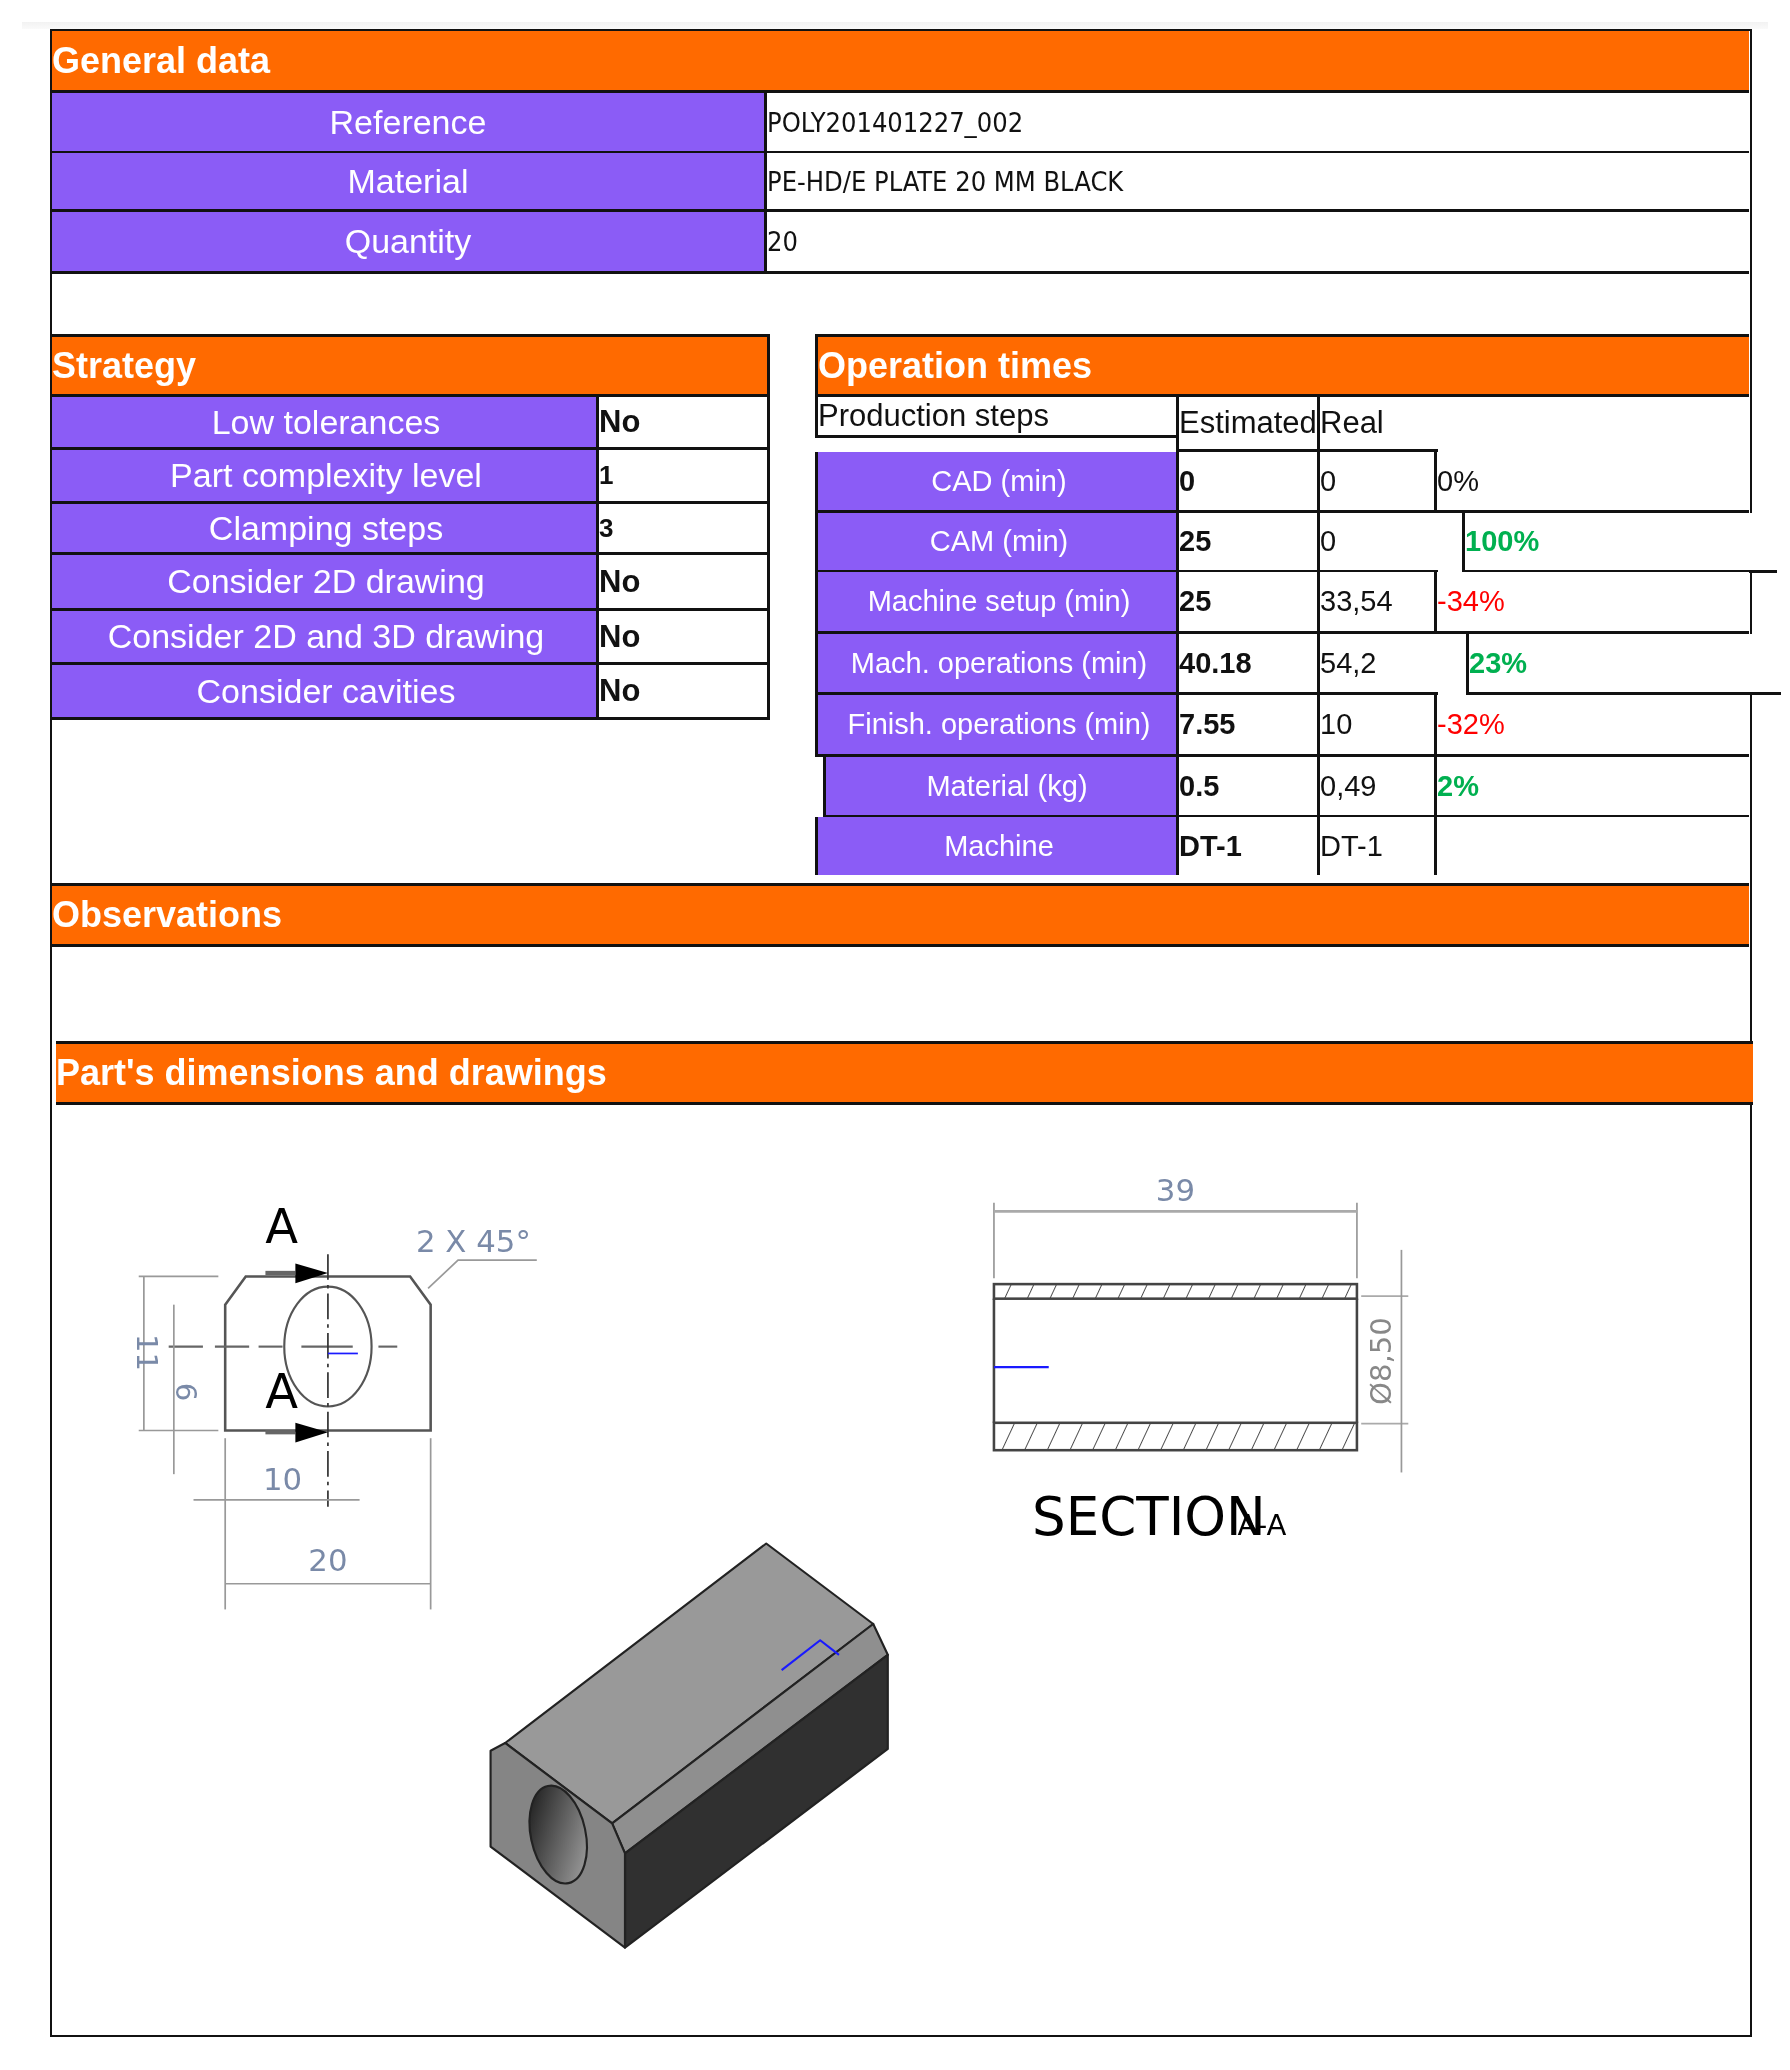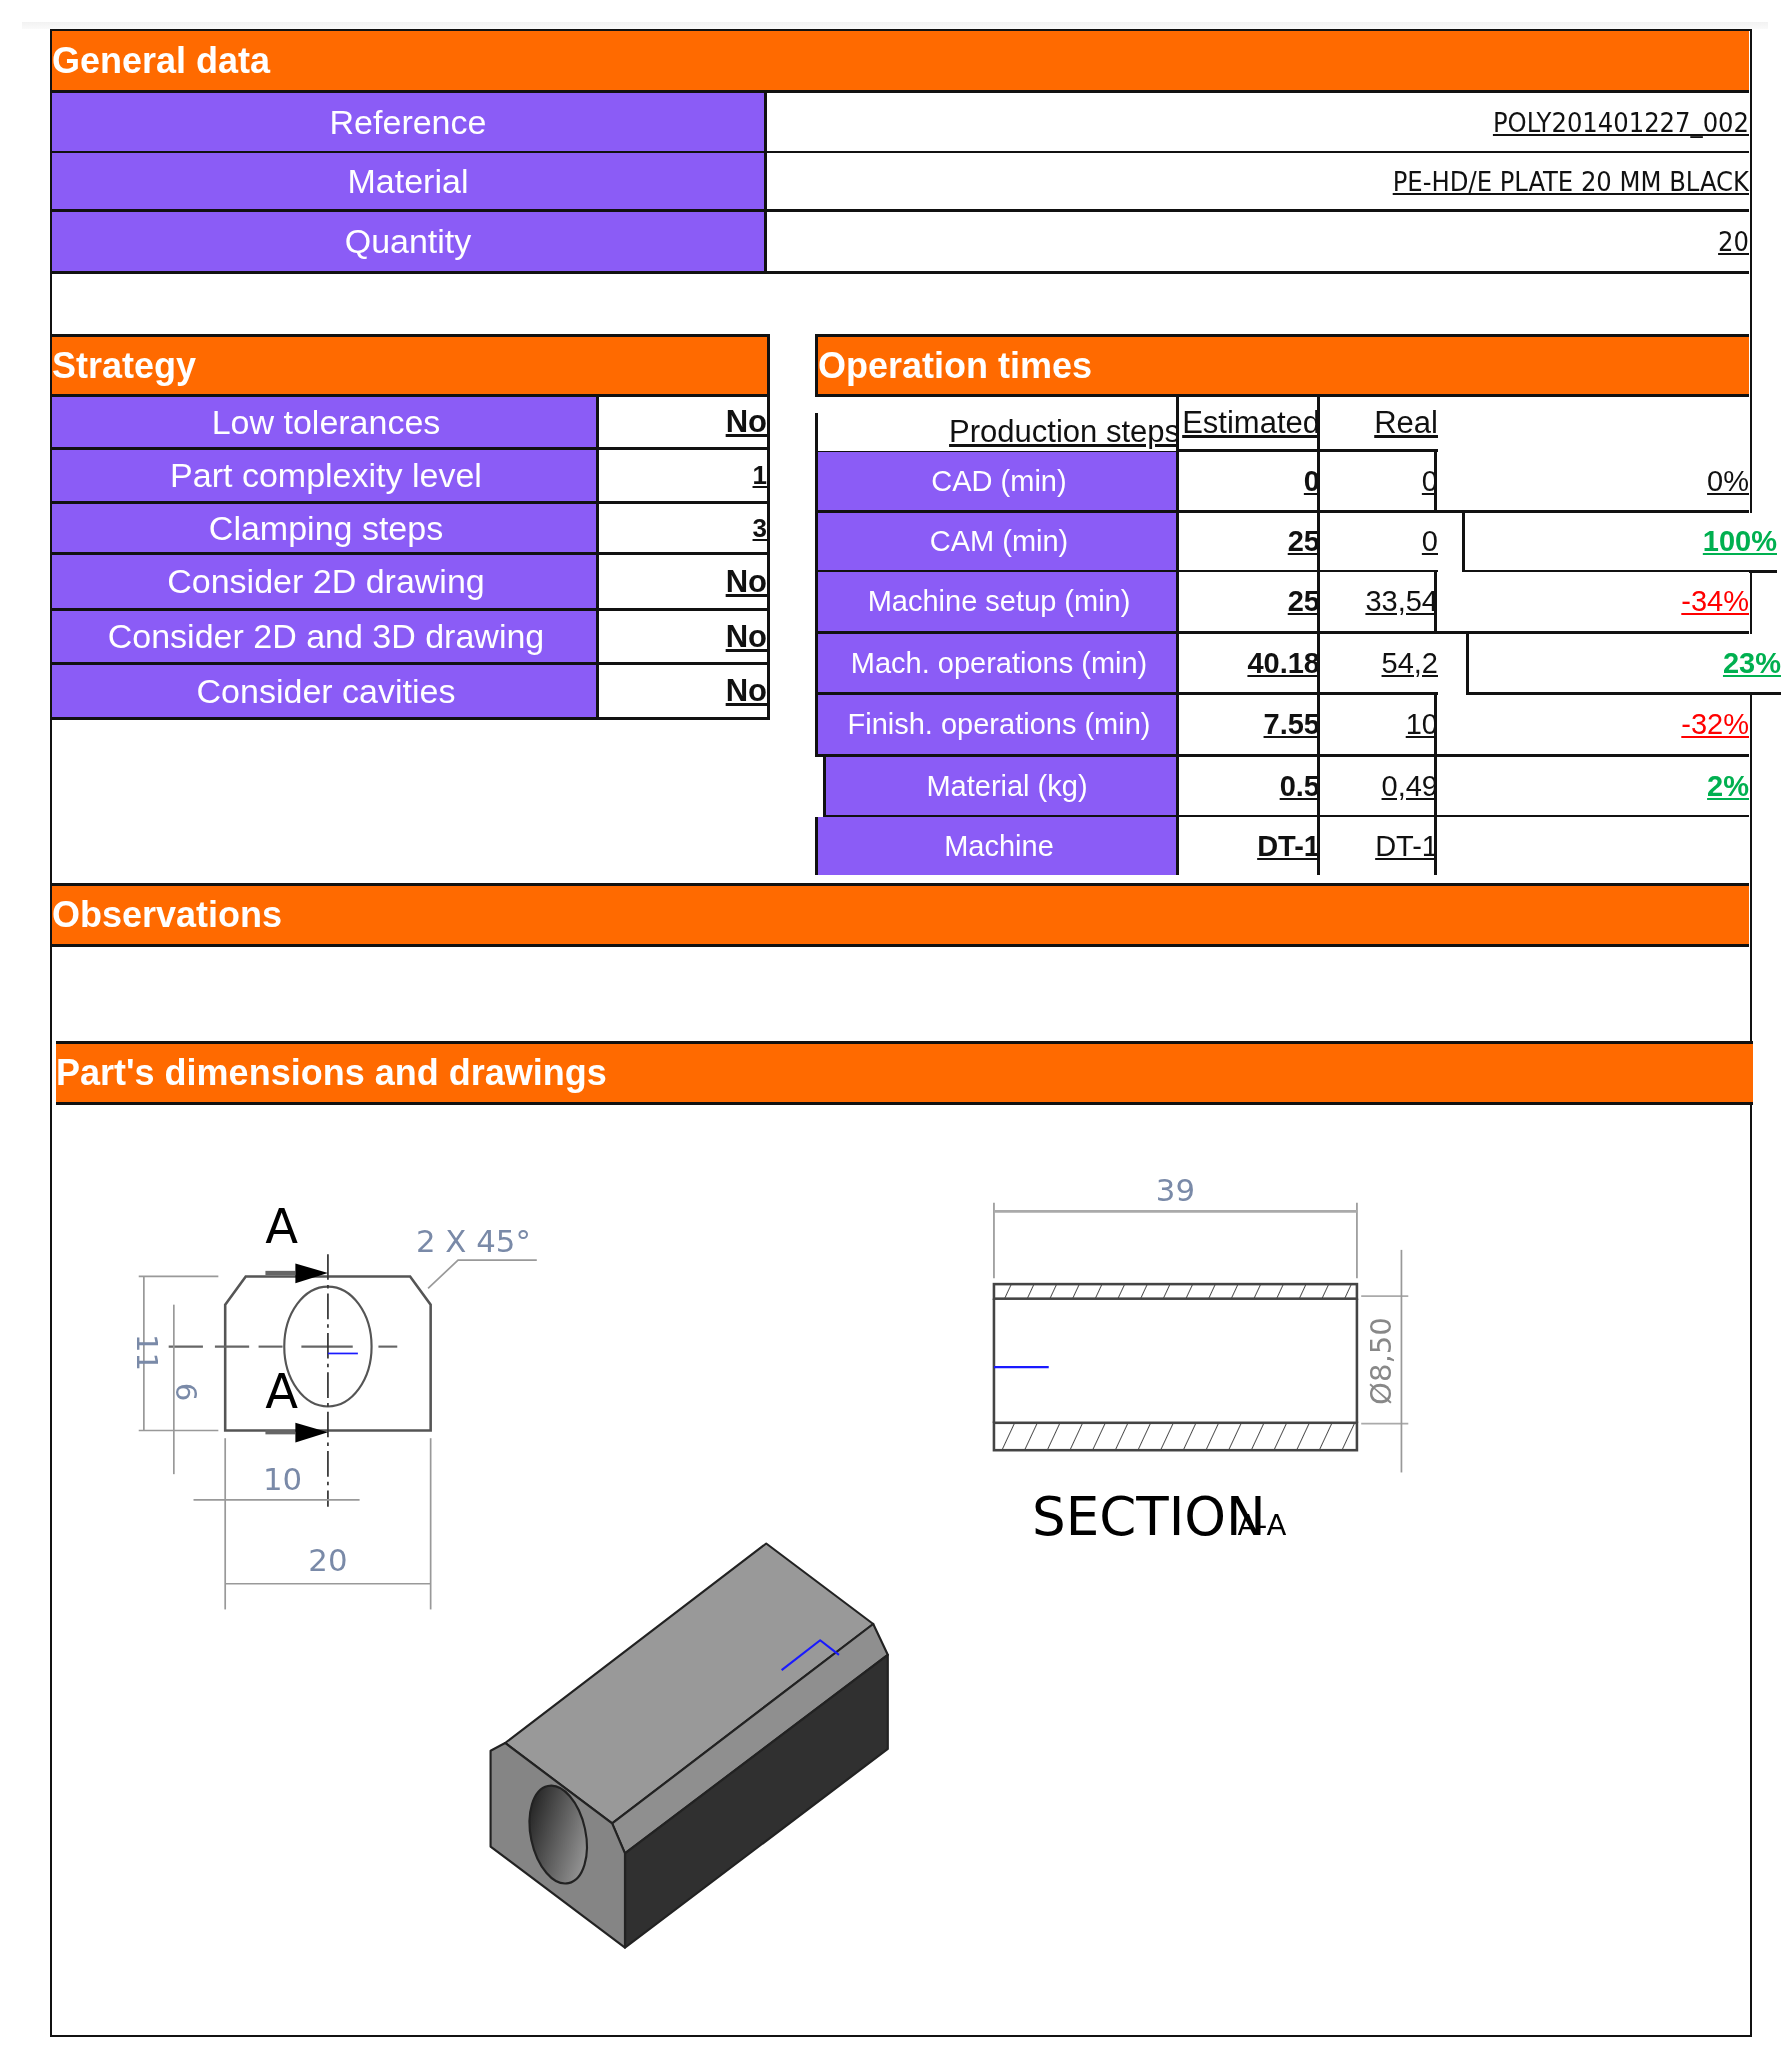--- a/index.html
+++ b/index.html
@@ -2,21 +2,21 @@
 <html style="font-size:13.7px"><head>
 <meta charset="utf-8">
 <style>
   html, body { margin:0; padding:0; background:#ffffff; }
   body { width:1791px; height:2070px; position:relative; overflow:hidden; font-family:"Liberation Sans", sans-serif; }
   .topstrip { position:absolute; left:22px; top:22px; width:1746px; height:6.8px; background:linear-gradient(#f2f2f2,#fafafa); }
   .sheet { position:absolute; left:50px; top:29px; width:1702px; height:2008px; border:2.6px solid #111; box-sizing:border-box; background:#fff; }
   .abs { position:absolute; box-sizing:border-box; }
   .hdr { background:#FF6A00; color:#fff; font-weight:bold; font-size:36px; display:flex; align-items:center; border-bottom:3.4px solid #111; }
   .lbl { background:#8b5cf6; color:#fff; font-size:34px; display:flex; align-items:center; justify-content:center; white-space:nowrap; overflow:hidden; }
-  .val { background:#fff; color:#111; display:flex; align-items:center; justify-content:flex-end; white-space:nowrap;text-decoration:underline; }
+  .val { background:#fff; color:#111; display:flex; align-items:center; justify-content:flex-start; white-space:nowrap; }
   .bt { border-top:3.4px solid #111; }
   .bl { border-left:3.4px solid #111; }
   .br { border-right:3.4px solid #111; }
   .bb { border-bottom:3.4px solid #111; }
   .gen-val { font-family:"DejaVu Sans Condensed","DejaVu Sans", sans-serif; font-size:27px; }
   .strat-val { font-weight:bold; font-size:31px; }
   .op-head { font-size:31px; color:#111; }
   .op-lbl { font-size:29px; }
   .op-val { font-size:29px; }
   .bold { font-weight:bold; }
@@ -104,21 +104,21 @@
         <span>No</span>
       </div>
   </div>
 
   <div class="abs hdr bt bl" style="left:763px;top:303px;width:934px;height:63px;">
     <span>Operation times</span>
   </div>
 
   <div class="abs" style="left:763px;top:366px;width:934px;height:490px;">
 
-    <div class="abs val op-head bl bb" style="left:0;top:16px;width:365px;height:41px;">
+    <div class="abs val op-head bl bb" style="left:0;top:0;width:365px;height:41px;">
         <span>Production steps</span>
       </div>
     <div class="abs val op-head bl bb" style="left:361px;top:0;width:144px;height:55px;">
         <span>Estimated</span>
       </div>
     <div class="abs val op-head bl bb" style="left:502px;top:0;width:121px;height:55px;">
         <span>Real</span>
       </div>
 
     <div class="abs lbl op-lbl bl bb" style="left:0;top:55px;width:365px;height:61px;">

